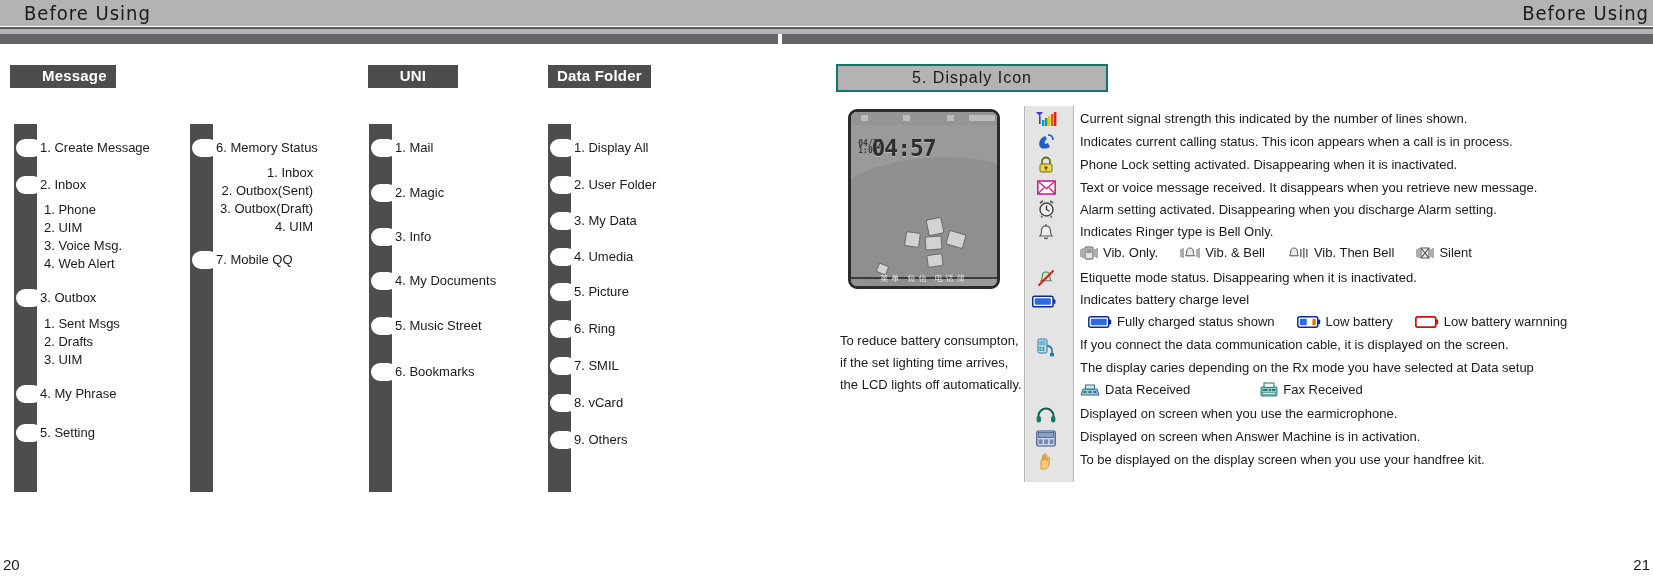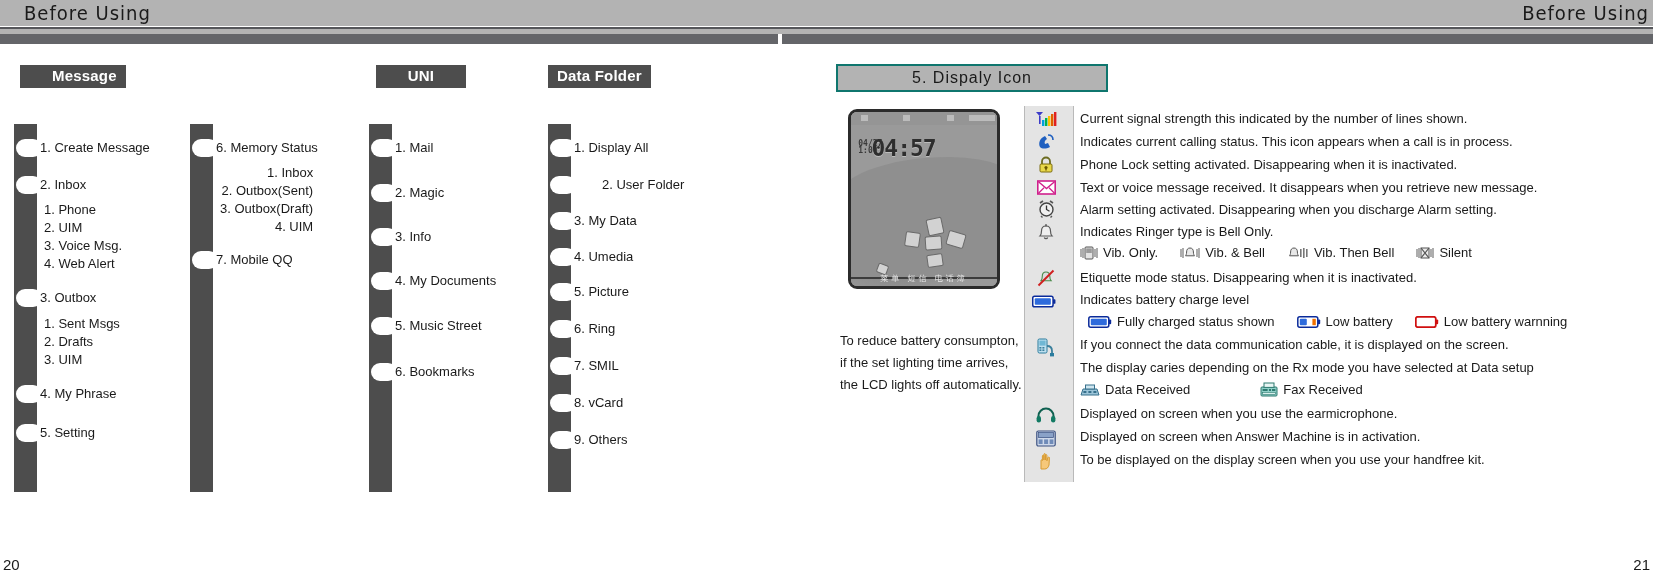--- a/index.html
+++ b/index.html
@@ -63,21 +63,21 @@
     background: #4d4d4d;
     color: #ffffff;
     font-size: 15px;
     font-weight: bold;
     letter-spacing: 0.2px;
     padding: 3px 9px 4px 9px;
     box-sizing: border-box;
     white-space: nowrap;
     line-height: 16px;
   }
-  .chip.wide { min-width: 90px; text-align: center; margin-left: 8px; }
+  .chip.wide { min-width: 90px; text-align: center; }
 
   
   .rail {
     position: absolute;
     width: 23px;
     background: #4d4d4d;
   }
 
   .m-item {
     position: absolute;
@@ -251,21 +251,21 @@
 <body>
 
 <div class="header-band"></div>
 <div class="header-title left">Before Using</div>
 <div class="header-title right">Before Using</div>
 <div class="rule-dark-thin"></div>
 <div class="rule-light"></div>
 <div class="rule-thick seg-left"></div>
 <div class="rule-thick seg-right"></div>
 
-<div class="chip" style="left:20px; top:65px;padding-left:32px;">Message</div>
+<div class="chip" style="left:10px; top:65px;padding-left:32px;">Message</div>
 <div class="chip wide" style="left:368px; top:65px;">UNI</div>
 <div class="chip" style="left:548px; top:65px;">Data Folder</div>
 
 <div class="rail" style="left:14px; top:124px; height:368px;"></div>
 
 <div class="pill" style="left:16px; top:139px;"></div>
 <div class="m-item" style="left:18px; top:139px;">
   <span class="m-label">1. Create Message</span>
 </div>
 
@@ -351,21 +351,21 @@
   </div>
 
 <div class="rail" style="left:548px; top:124px; height:368px;"></div>
 
 <div class="pill" style="left:550px; top:139px;"></div>
 <div class="m-item" style="left:552px; top:139px;">
     <span class="m-label">1. Display All</span>
   </div>
 
 <div class="pill" style="left:550px; top:176px;"></div>
-<div class="m-item" style="left:552px; top:176px;padding-left:28px;">
+<div class="m-item" style="left:552px; top:176px;">
     <span class="m-label">2. User Folder</span>
   </div>
 
 <div class="pill" style="left:550px; top:212px;"></div>
 <div class="m-item" style="left:552px; top:212px;">
     <span class="m-label">3. My Data</span>
   </div>
 
 <div class="pill" style="left:550px; top:248px;"></div>
 <div class="m-item" style="left:552px; top:248px;">

